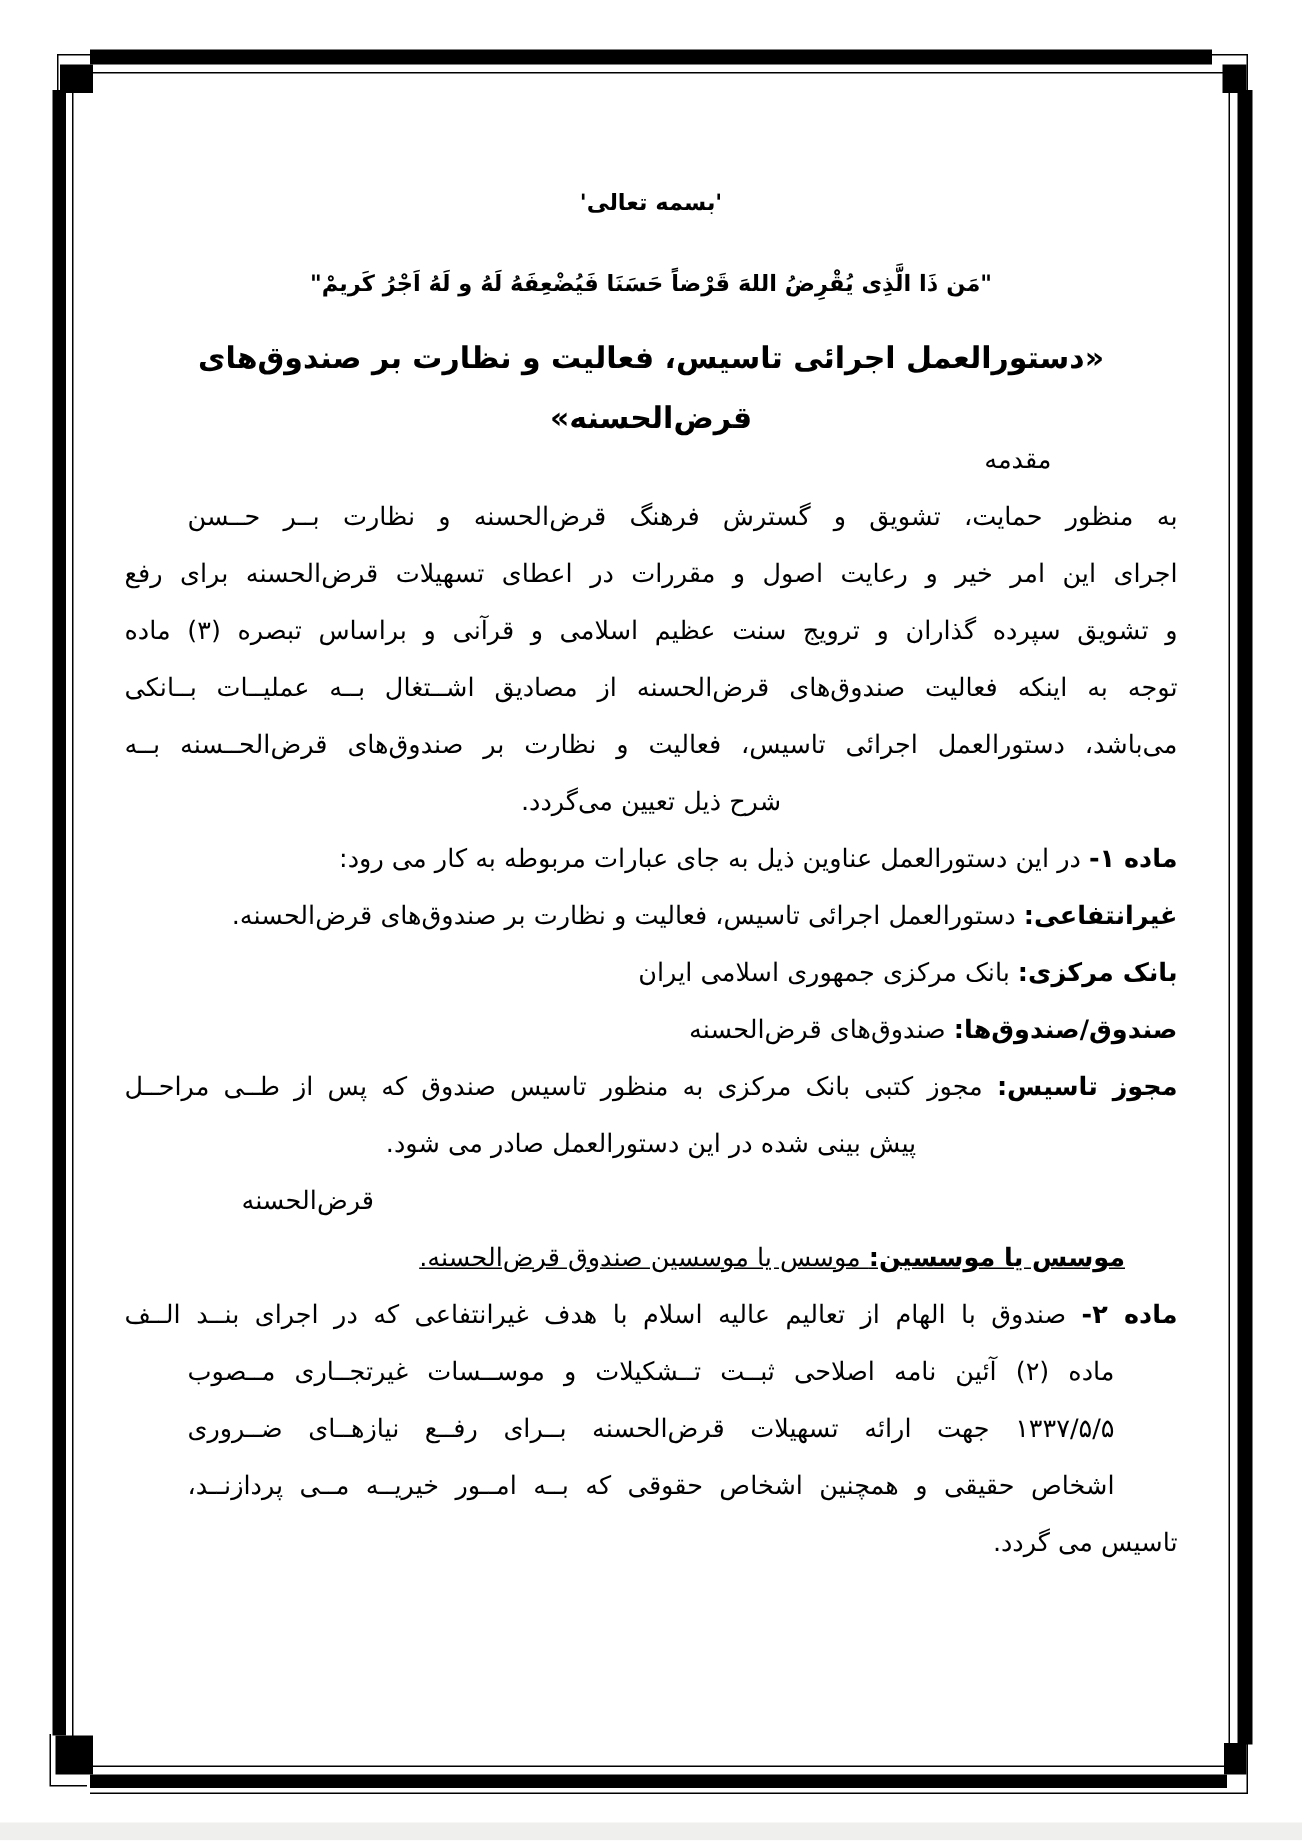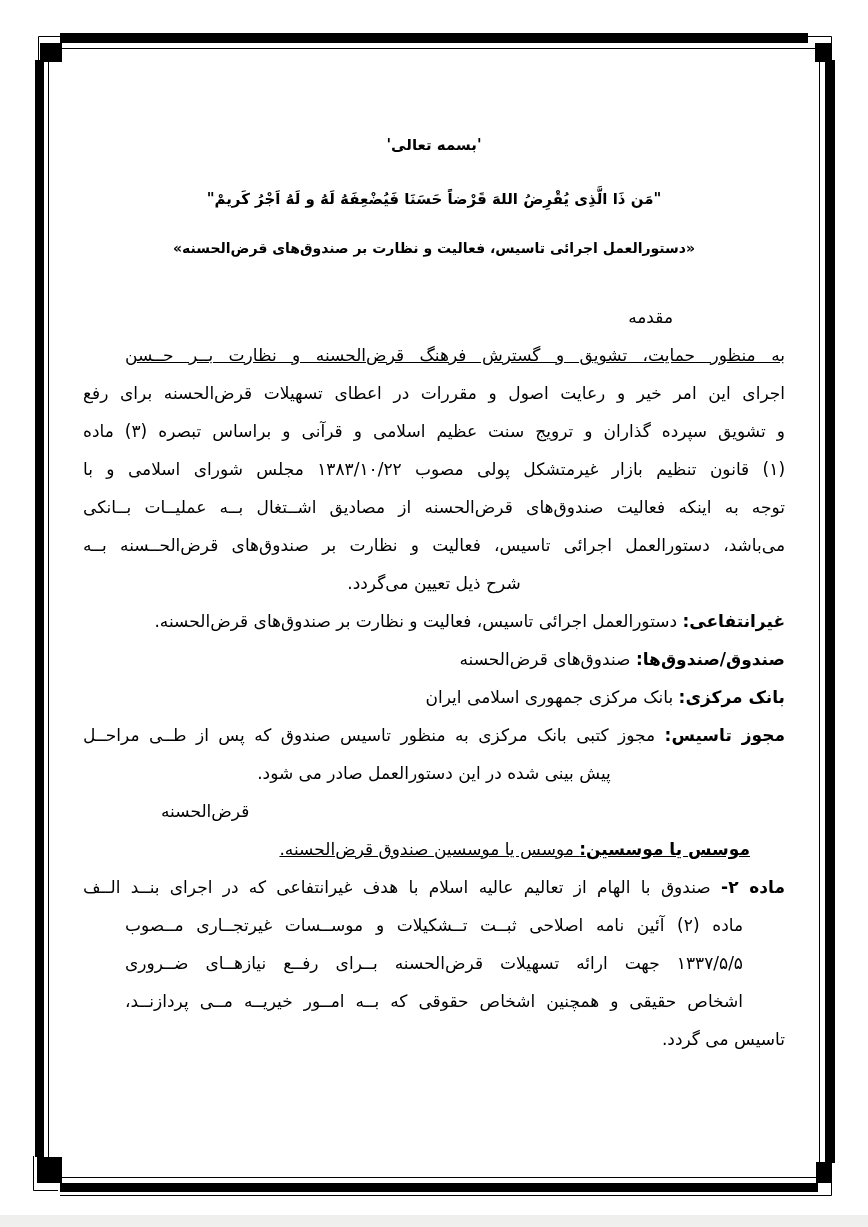--- a/index.html
+++ b/index.html
@@ -1,32 +1,32 @@
 <!DOCTYPE html>
 <html lang="fa"><head>
 <meta charset="utf-8">
 <style>
   html,body{margin:0;padding:0;background:#fff;}
   .page{
     position:relative;width:868px;height:1227px;background:#ffffff;overflow:hidden;
     font-family:"DejaVu Sans",sans-serif;color:#000;
   }
   .frame{position:absolute;left:0;top:0;}
-  .content{position:absolute;right:83px;left:83px;top:125px;direction:rtl;}
+  .content{position:absolute;right:83px;left:83px;top:115px;direction:rtl;}
   .besmeleh{text-align:center;font-weight:bold;font-size:15px;height:40px;line-height:40px;}
   .verse{text-align:center;font-weight:bold;font-size:15px;height:40px;line-height:40px;margin-top:14px;}
-  .doc-title{text-align:center;font-weight:bold;font-size:14px;height:40px;line-height:40px;margin-top:9px;}
+  .doc-title{text-align:center;font-weight:bold;font-size:20px;height:40px;line-height:40px;margin-top:9px;}
   .body{margin-top:30px;font-size:17px;}
   .line{height:38px;line-height:38px;}
   .lead{font-weight:bold;}
   .k-j{text-align:justify;text-align-last:justify;}
-  .k-first{text-align:justify;text-align-last:justify;margin-left:42px;text-decoration:underline;}
+  .k-first{text-align:justify;text-align-last:justify;margin-left:42px;}
   .k-right{text-align:right;}
   .k-right-ind{text-align:right;margin-right:35px;text-decoration:underline;}
-  .k-heading{text-align:right;margin-right:112px;}
+  .k-heading{text-align:right;margin-right:84px;}
   .k-center{text-align:center;}
   .k-center-r{text-align:left;transform:translateX(78px);}
   .k-block-ind{text-align:justify;text-align-last:justify;margin-right:42px;margin-left:42px;}
   .k-short-end{text-align:right;}
   .bottom-strip{position:absolute;left:0;right:0;bottom:0;height:12px;background:#efefed;}
 </style>
 </head>
 <body>
 
 <div class="page">
@@ -53,27 +53,27 @@
 
   <div class="content">
     <div class="besmeleh">'بسمه تعالی'</div>
     <div class="verse">"مَن ذَا الَّذِی یُقْرِضُ اللهَ قَرْضاً حَسَنَا فَیُضْعِفَهُ لَهُ و لَهُ اَجْرُ کَریمْ"</div>
     <div class="doc-title">«دستورالعمل اجرائی تاسیس، فعالیت و نظارت بر صندوق‌های قرض‌الحسنه»</div>
     <div class="body" id="body-lines">
         <div class="line k-heading">مقدمه</div>
         <div class="line k-first">به منظور حمایت، تشویق و گسترش فرهنگ قرض‌الحسنه و نظارت بــر حــسن</div>
         <div class="line k-j">اجرای این امر خیر و رعایت اصول و مقررات در اعطای تسهیلات قرض‌الحسنه برای رفع</div>
         <div class="line k-j">و تشویق سپرده گذاران و ترویج سنت عظیم اسلامی و قرآنی و براساس تبصره (۳) ماده</div>
-        <div class="line k-j">(۱) قانون تنظیم بازار غیرمتشکل پولی مصوب ۱۳۸۳/۱۰/۲۲ مجلس شورای اسلامی و با</div>
         <div class="line k-j">توجه به اینکه فعالیت صندوق‌های قرض‌الحسنه از مصادیق اشــتغال بــه عملیــات بــانکی</div>
         <div class="line k-j">می‌باشد، دستورالعمل اجرائی تاسیس، فعالیت و نظارت بر صندوق‌های قرض‌الحــسنه بــه</div>
         <div class="line k-center">شرح ذیل تعیین می‌گردد.</div>
+        <div class="line k-right"><span class="lead">ماده ۱-</span> در این دستورالعمل عناوین ذیل به جای عبارات مربوطه به کار می رود:</div>
         <div class="line k-right"><span class="lead">غیرانتفاعی:</span> دستورالعمل اجرائی تاسیس، فعالیت و نظارت بر صندوق‌های قرض‌الحسنه.</div>
+        <div class="line k-right"><span class="lead">بانک مرکزی:</span> بانک مرکزی جمهوری اسلامی ایران</div>
         <div class="line k-right"><span class="lead">صندوق/صندوق‌ها:</span> صندوق‌های قرض‌الحسنه</div>
-        <div class="line k-right"><span class="lead">بانک مرکزی:</span> بانک مرکزی جمهوری اسلامی ایران</div>
         <div class="line k-j"><span class="lead">مجوز تاسیس:</span> مجوز کتبی بانک مرکزی به منظور تاسیس صندوق که پس از طــی مراحــل</div>
         <div class="line k-center">پیش بینی شده در این دستورالعمل صادر می شود.</div>
         <div class="line k-center-r">قرض‌الحسنه</div>
         <div class="line k-right-ind"><span class="lead">موسس یا موسسین:</span> موسس یا موسسین صندوق قرض‌الحسنه.</div>
         <div class="line k-j"><span class="lead">ماده ۲-</span> صندوق با الهام از تعالیم عالیه اسلام با هدف غیرانتفاعی که در اجرای بنــد الــف</div>
         <div class="line k-block-ind">ماده (۲) آئین نامه اصلاحی ثبــت تــشکیلات و موســسات غیرتجــاری مــصوب</div>
         <div class="line k-block-ind">۱۳۳۷/۵/۵ جهت ارائه تسهیلات قرض‌الحسنه بــرای رفــع نیازهــای ضــروری</div>
         <div class="line k-block-ind">اشخاص حقیقی و همچنین اشخاص حقوقی که بــه امــور خیریــه مــی پردازنــد،</div>
         <div class="line k-short-end">تاسیس می گردد.</div>
       </div>

